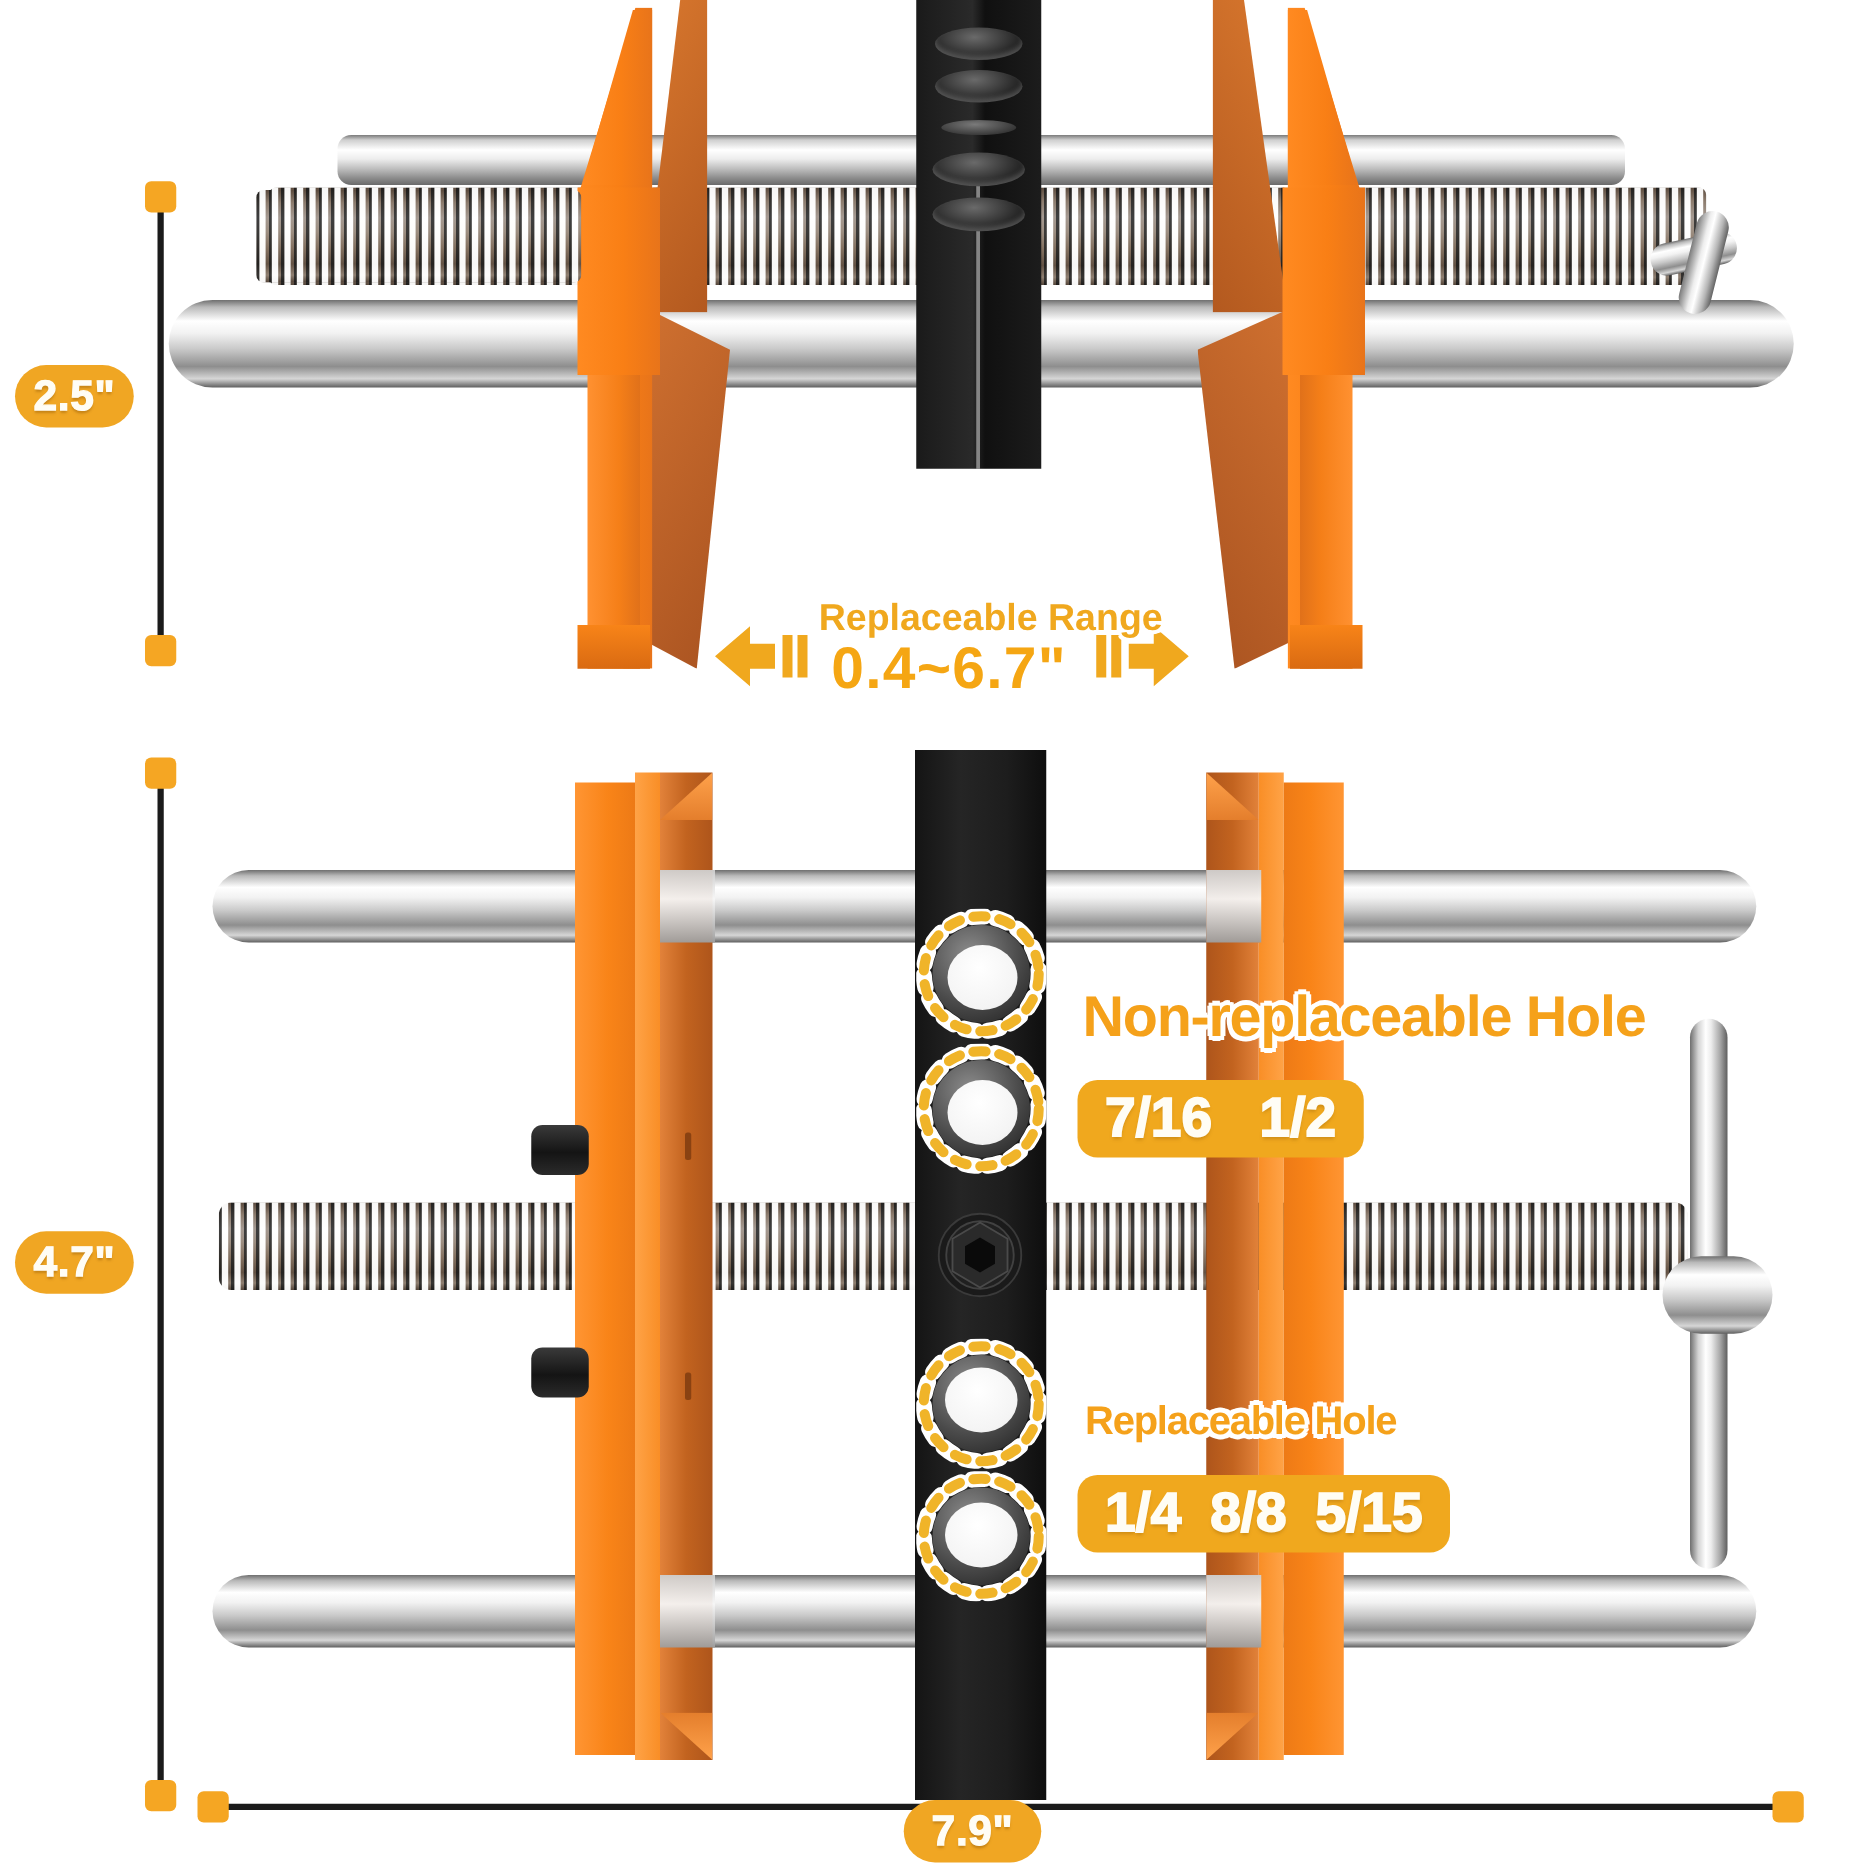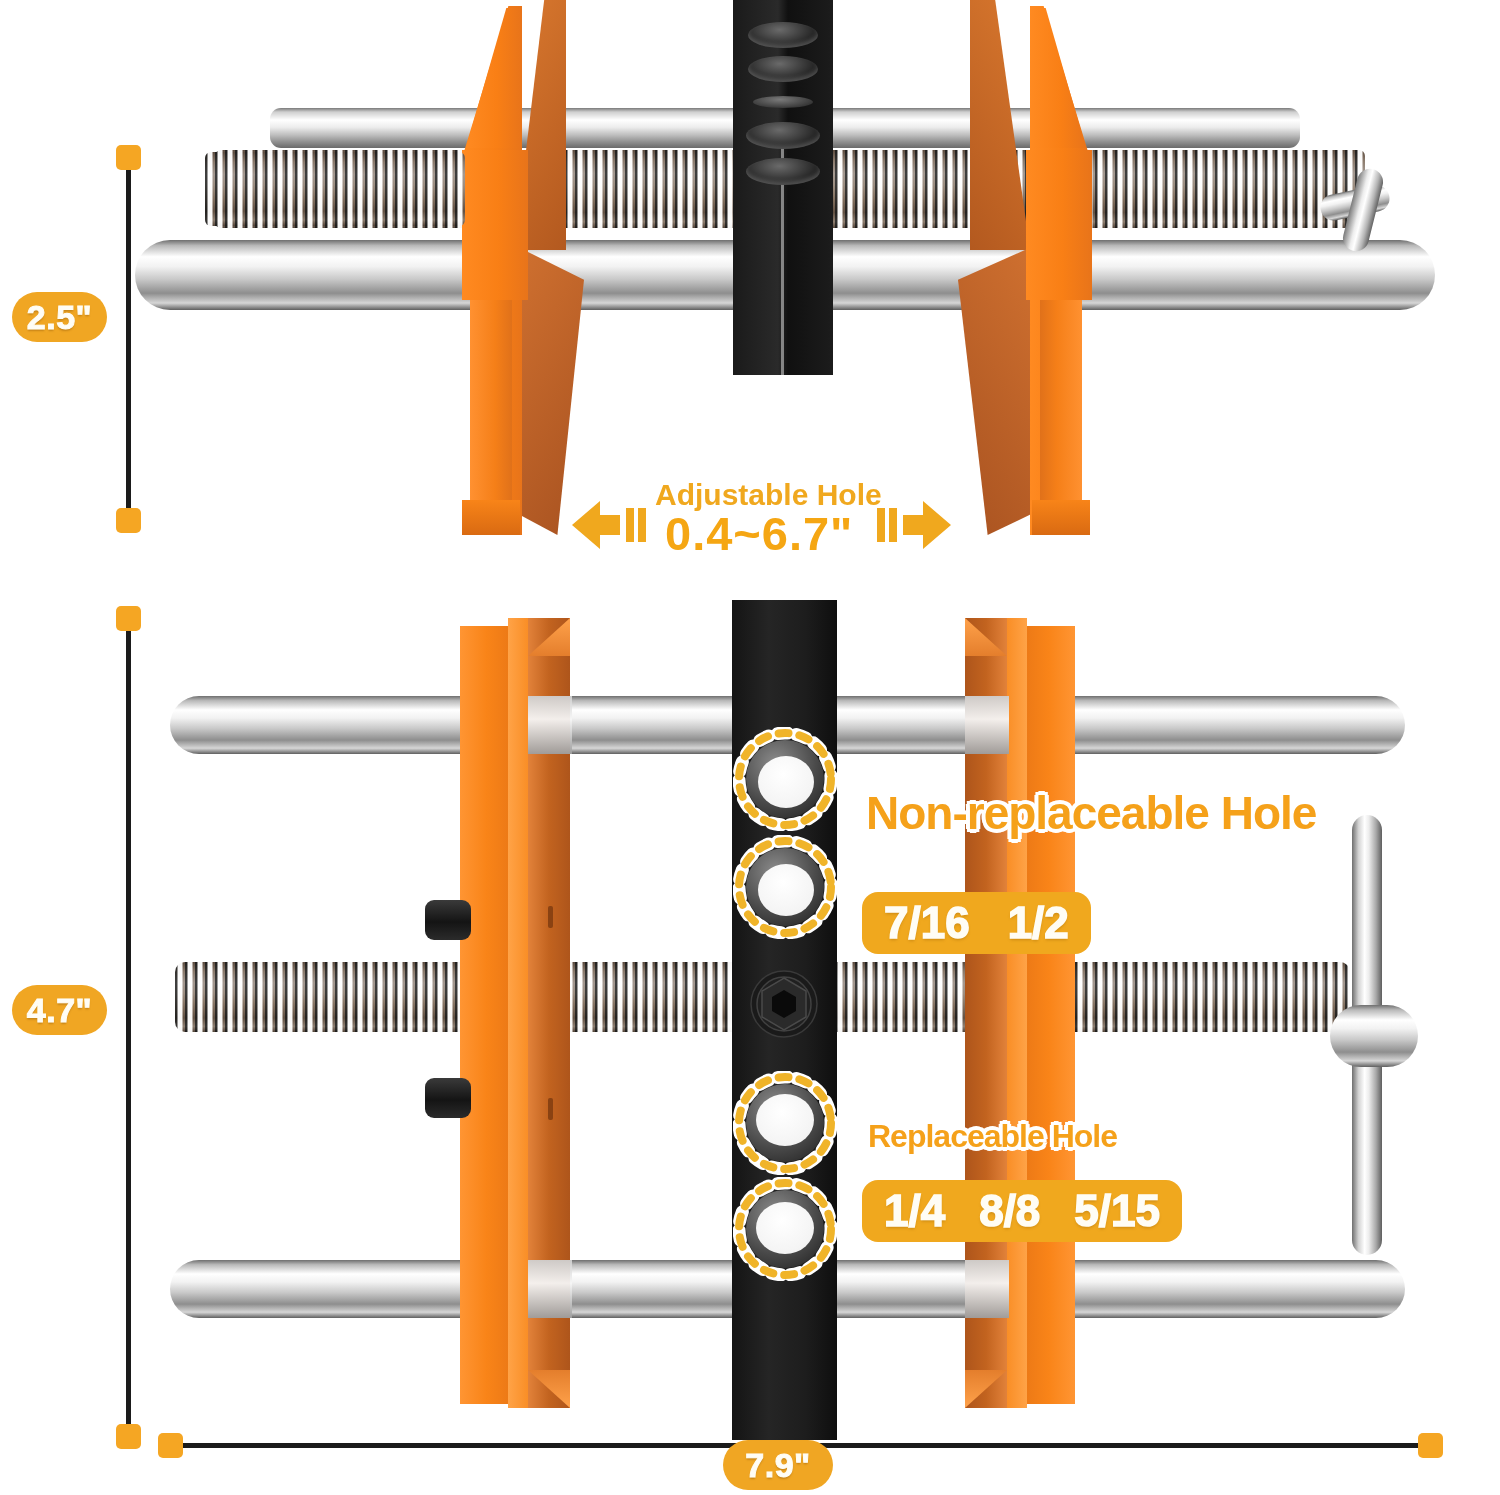--- a/index.html
+++ b/index.html
@@ -206,21 +206,21 @@
       <path d="M2 29 L30 5 L30 19 L50 19 L50 39 L30 39 L30 53 Z" fill="#F0A81E"></path>
       <rect x="56" y="12" width="8" height="34" fill="#F0A81E"></rect>
       <rect x="68" y="12" width="8" height="34" fill="#F0A81E"></rect>
     </svg>
 
     <svg class="abs" style="left:315px;top:18px;" width="78" height="58" viewBox="0 0 78 58">
       <path d="M76 29 L48 5 L48 19 L28 19 L28 39 L48 39 L48 53 Z" fill="#F0A81E"></path>
       <rect x="14" y="12" width="8" height="34" fill="#F0A81E"></rect>
       <rect x="2" y="12" width="8" height="34" fill="#F0A81E"></rect>
     </svg>
-    <div class="adj-title" style="left:95px;top:0px;font-size:30px;">Adjustable Hole</div>
+    <div class="adj-title" style="left:95px;top:0px;font-size:30px;">Replaceable Range</div>
     <div class="adj-value" style="left:105px;top:28px;font-size:47px;">0.4~6.7"</div>
   </div>
 
   <div class="abs" style="left:0;top:600px;width:1500px;height:840px;">
 
     <div class="rod" style="left:170px;top:96px;width:1235px;height:58px;border-radius:29px;"></div>
     <div class="rod" style="left:170px;top:660px;width:1235px;height:58px;border-radius:29px;"></div>
 
     <div class="thread" style="left:175px;top:362px;width:1175px;height:70px;border-radius:10px;"></div>
 
@@ -324,27 +324,27 @@
       <div class="hole-rim"></div>
       <div class="hole-core" style="left:10px;top:12px;width:58px;height:52px;"></div>
       <svg class="dash-ring" viewBox="0 0 104 104" width="104" height="104">
         <circle cx="52" cy="52" r="46" fill="none" stroke="#ffffff" stroke-width="13" stroke-dasharray="10 9" stroke-linecap="round"></circle>
         <circle cx="52" cy="52" r="46" fill="none" stroke="#F0B429" stroke-width="8" stroke-dasharray="10 11" stroke-linecap="round"></circle>
       </svg>
     </div>
   </div>
 
   <div class="hole-title" style="left:866px;top:786px;font-size:46px;">Non-replaceable Hole</div>
-  <div class="size-badge" style="left:862px;top:892px;height:62px;font-size:44px;border-radius:16px;">
+  <div class="size-badge" style="left:862px;top:864px;height:62px;font-size:44px;border-radius:16px;">
     <span>7/16</span>
     <span>1/2</span>
   </div>
 
   <div class="hole-title" style="left:868px;top:1118px;font-size:32px;">Replaceable Hole</div>
-  <div class="size-badge" style="left:862px;top:1180px;height:62px;font-size:44px;border-radius:16px;gap:34px;">
+  <div class="size-badge" style="left:862px;top:1180px;height:62px;font-size:44px;border-radius:16px;gap:23px;">
     <span>1/4</span>
     <span>8/8</span>
     <span>5/15</span>
   </div>
 
   <div class="dim-line-v" style="left:126px;top:615px;height:820px;"></div>
   <div class="dim-cap" style="left:116px;top:606px;"></div>
   <div class="dim-cap" style="left:116px;top:1424px;"></div>
   <div class="pill" style="left:12px;top:985px;width:95px;height:50px;font-size:34px;">4.7"</div>
 

